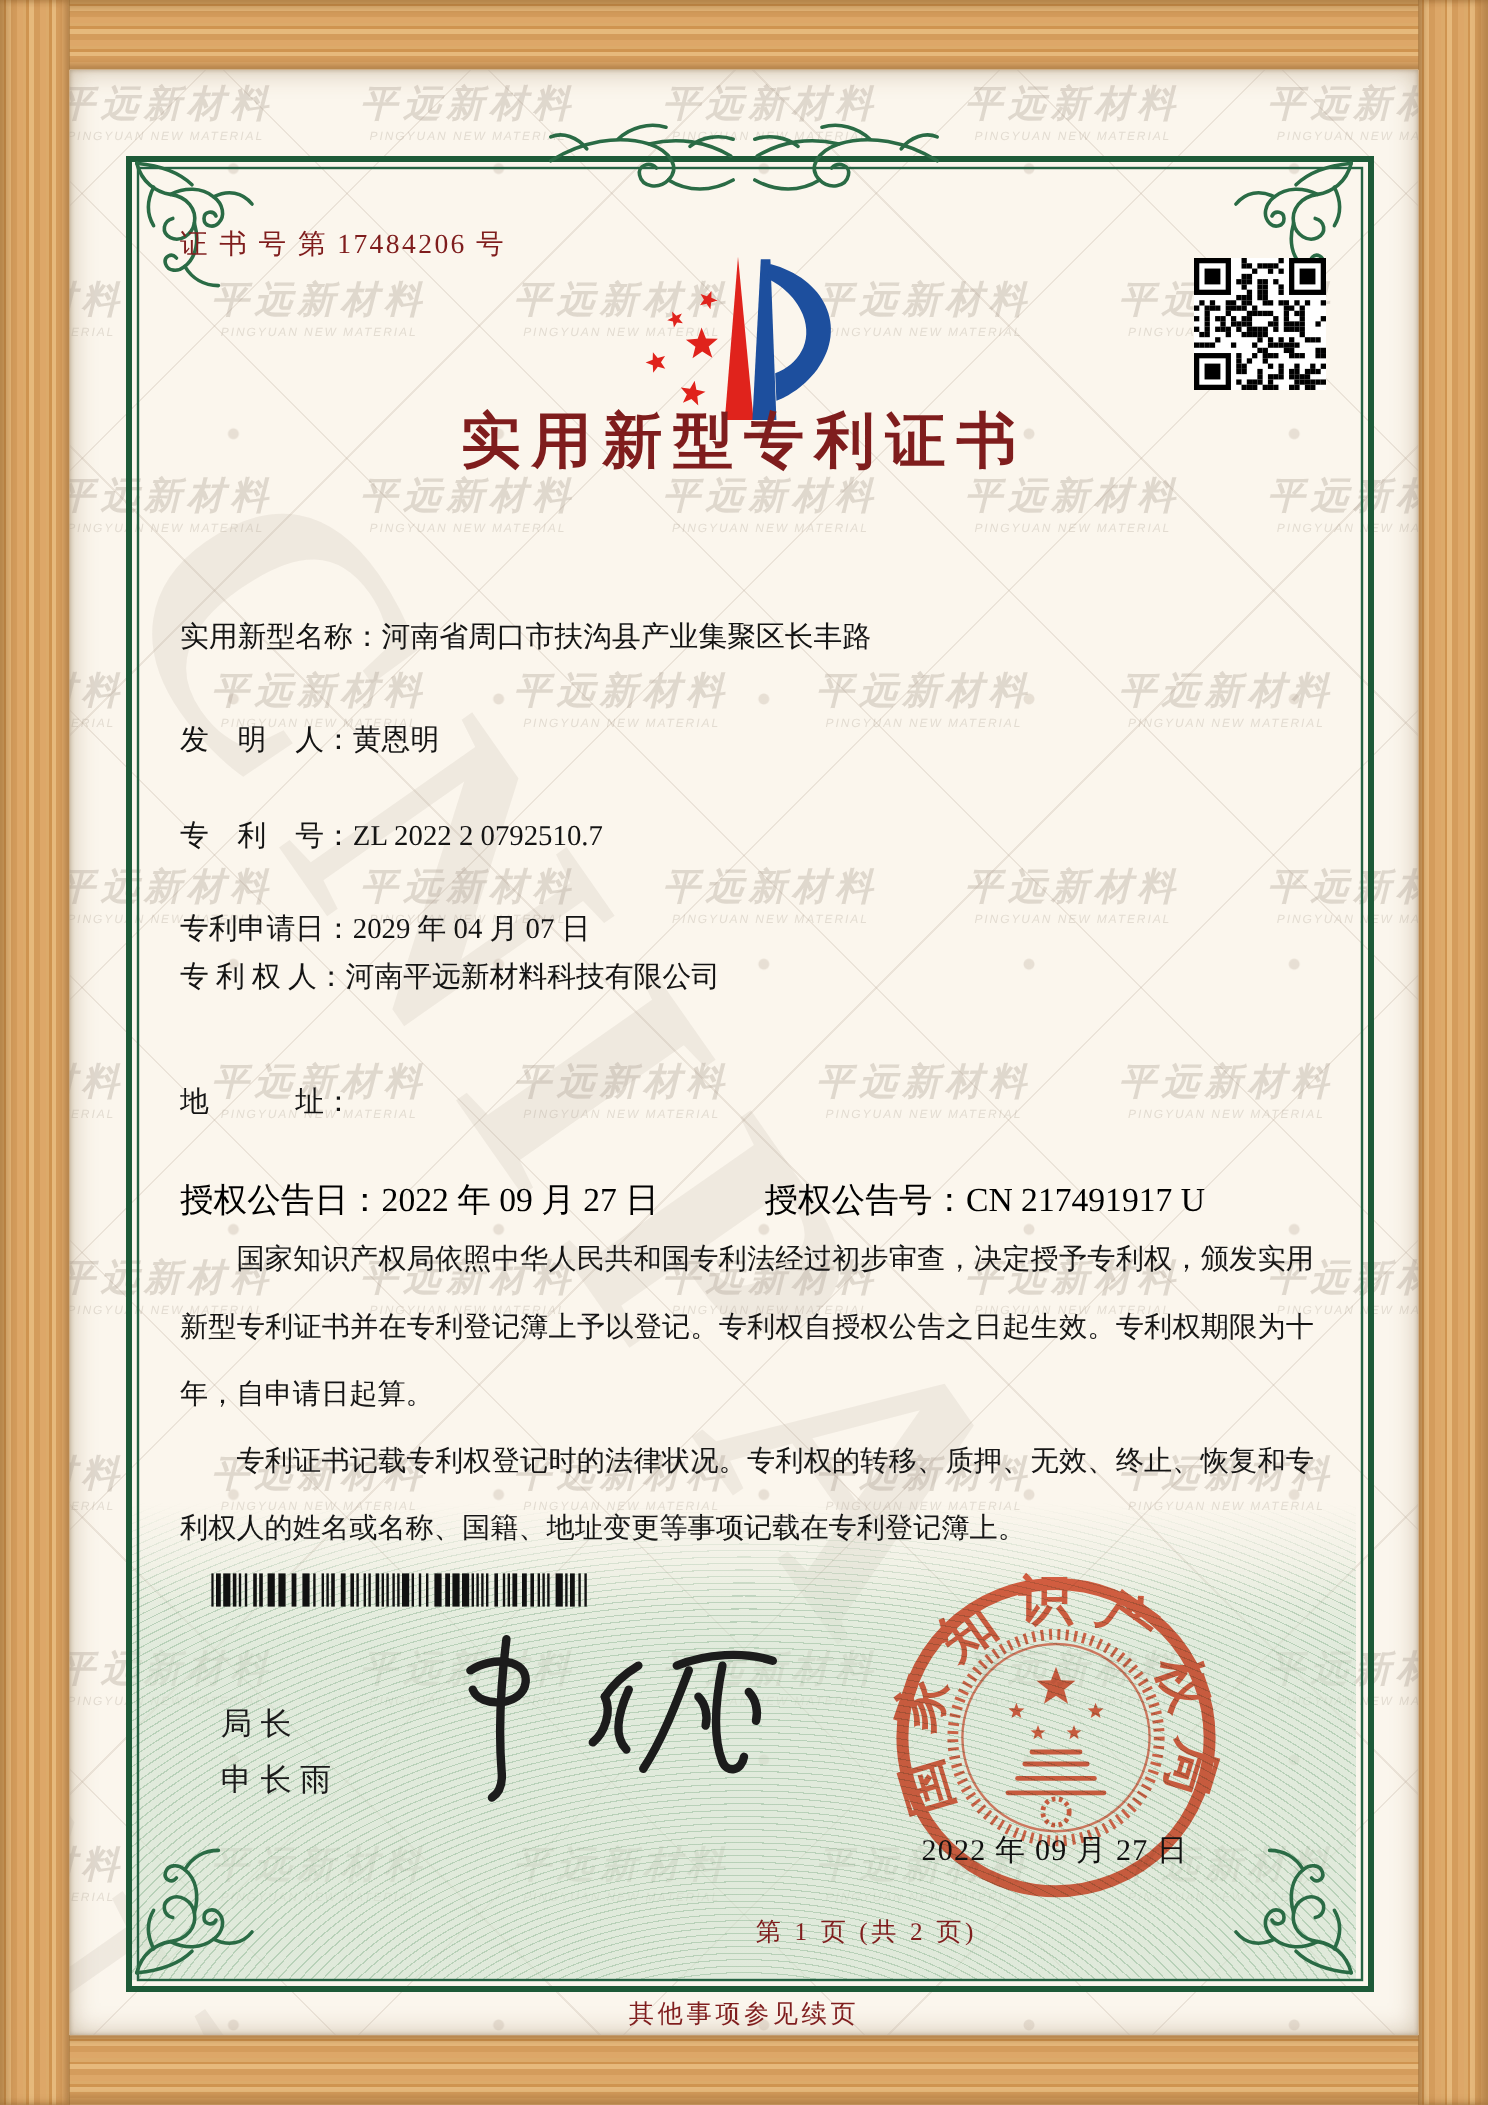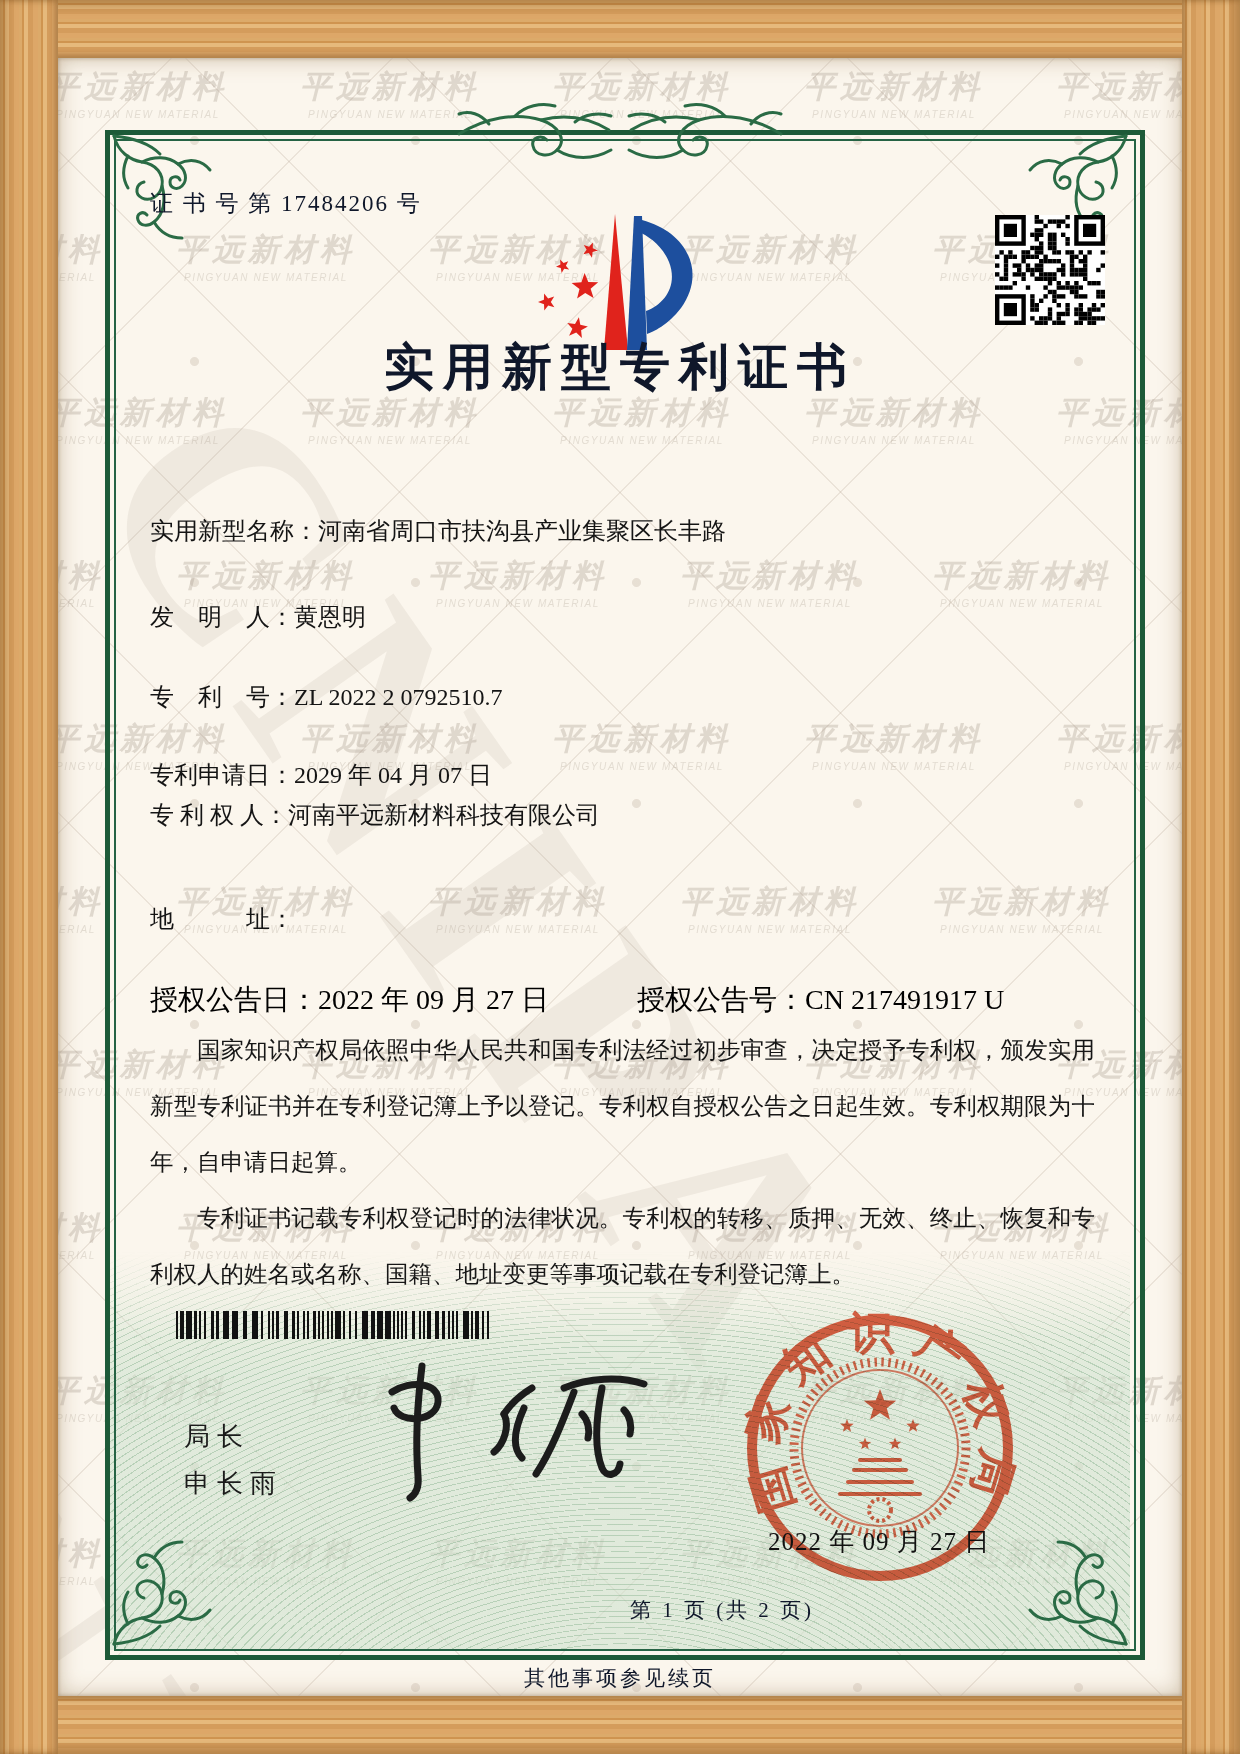--- a/index.html
+++ b/index.html
@@ -40,21 +40,21 @@
       repeating-radial-gradient(1700px 1150px at 50% 138%, rgba(105,158,118,.34) 0 1.3px, rgba(105,158,118,0) 1.3px 8px),
       linear-gradient(rgba(213,229,212,.25), rgba(208,227,208,.6) 120px, rgba(206,226,206,.6));
     -webkit-mask-image:linear-gradient(transparent,#000 85px);
             mask-image:linear-gradient(transparent,#000 85px);}
   
   #gborder{position:absolute;left:105px;top:130px;width:1030px;height:1520px;z-index:4;
     border:5px solid #1d5a38;}
   #gborder .inner{position:absolute;inset:4px;border:2px solid #256344;}
   .orn{position:absolute;z-index:5;}
   
-  .txt{position:absolute;z-index:6;color:#0f172a;}
+  .txt{position:absolute;z-index:6;color:#7f1d1d;}
   #certno{left:150px;top:188px;font-size:23px;letter-spacing:2px;}
   #title{left:105px;top:334px;width:1030px;text-align:center;font-size:50px;font-weight:bold;letter-spacing:9px;}
   .field-row{position:absolute;left:150px;display:flex;font-size:24px;z-index:6;color:#141414;}
   .flabel{display:inline-block;white-space:pre;}
   .fvalue{display:inline-block;max-width:700px;line-height:1.95;}
   .field-row,.flabel{line-height:1.95;}
   #grantrow{position:absolute;left:150px;top:981px;width:945px;font-size:28px;z-index:6;display:flex;}
   #grantrow .g2{margin-left:88px;}
   #bodytext{position:absolute;left:150px;top:1022px;width:945px;z-index:6;font-size:23.5px;
     line-height:56px;text-align:justify;color:#161616;}

